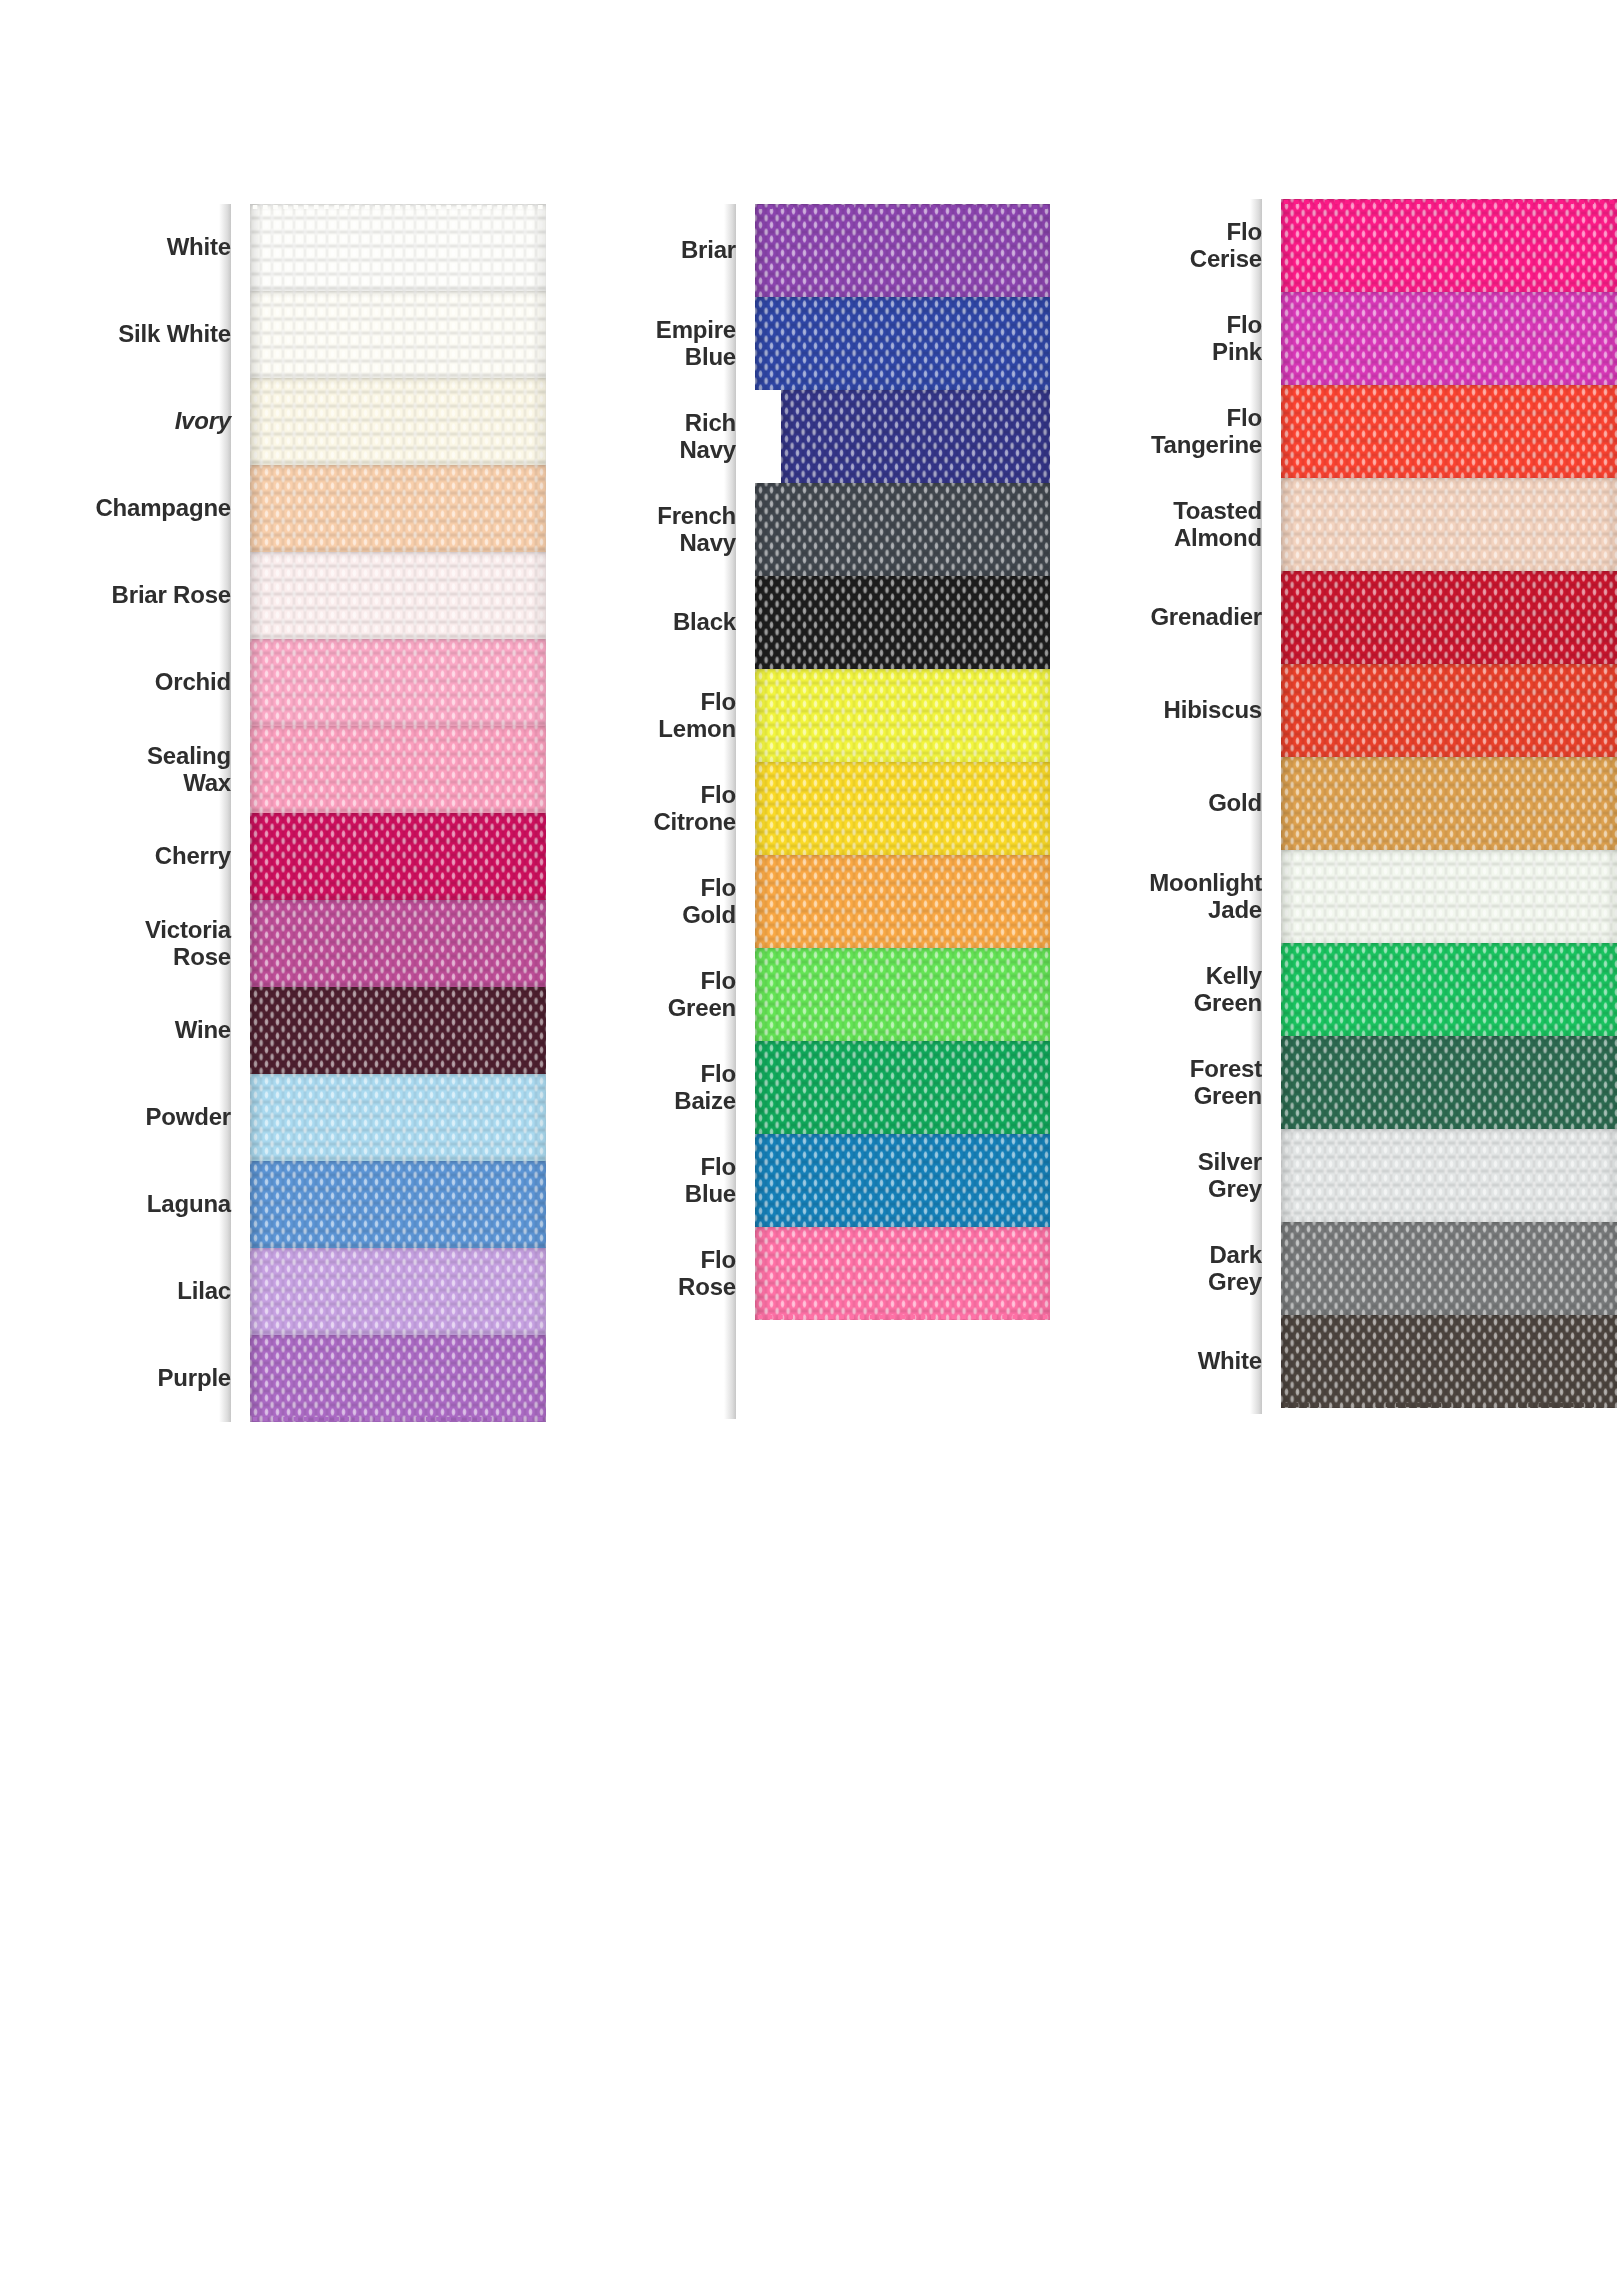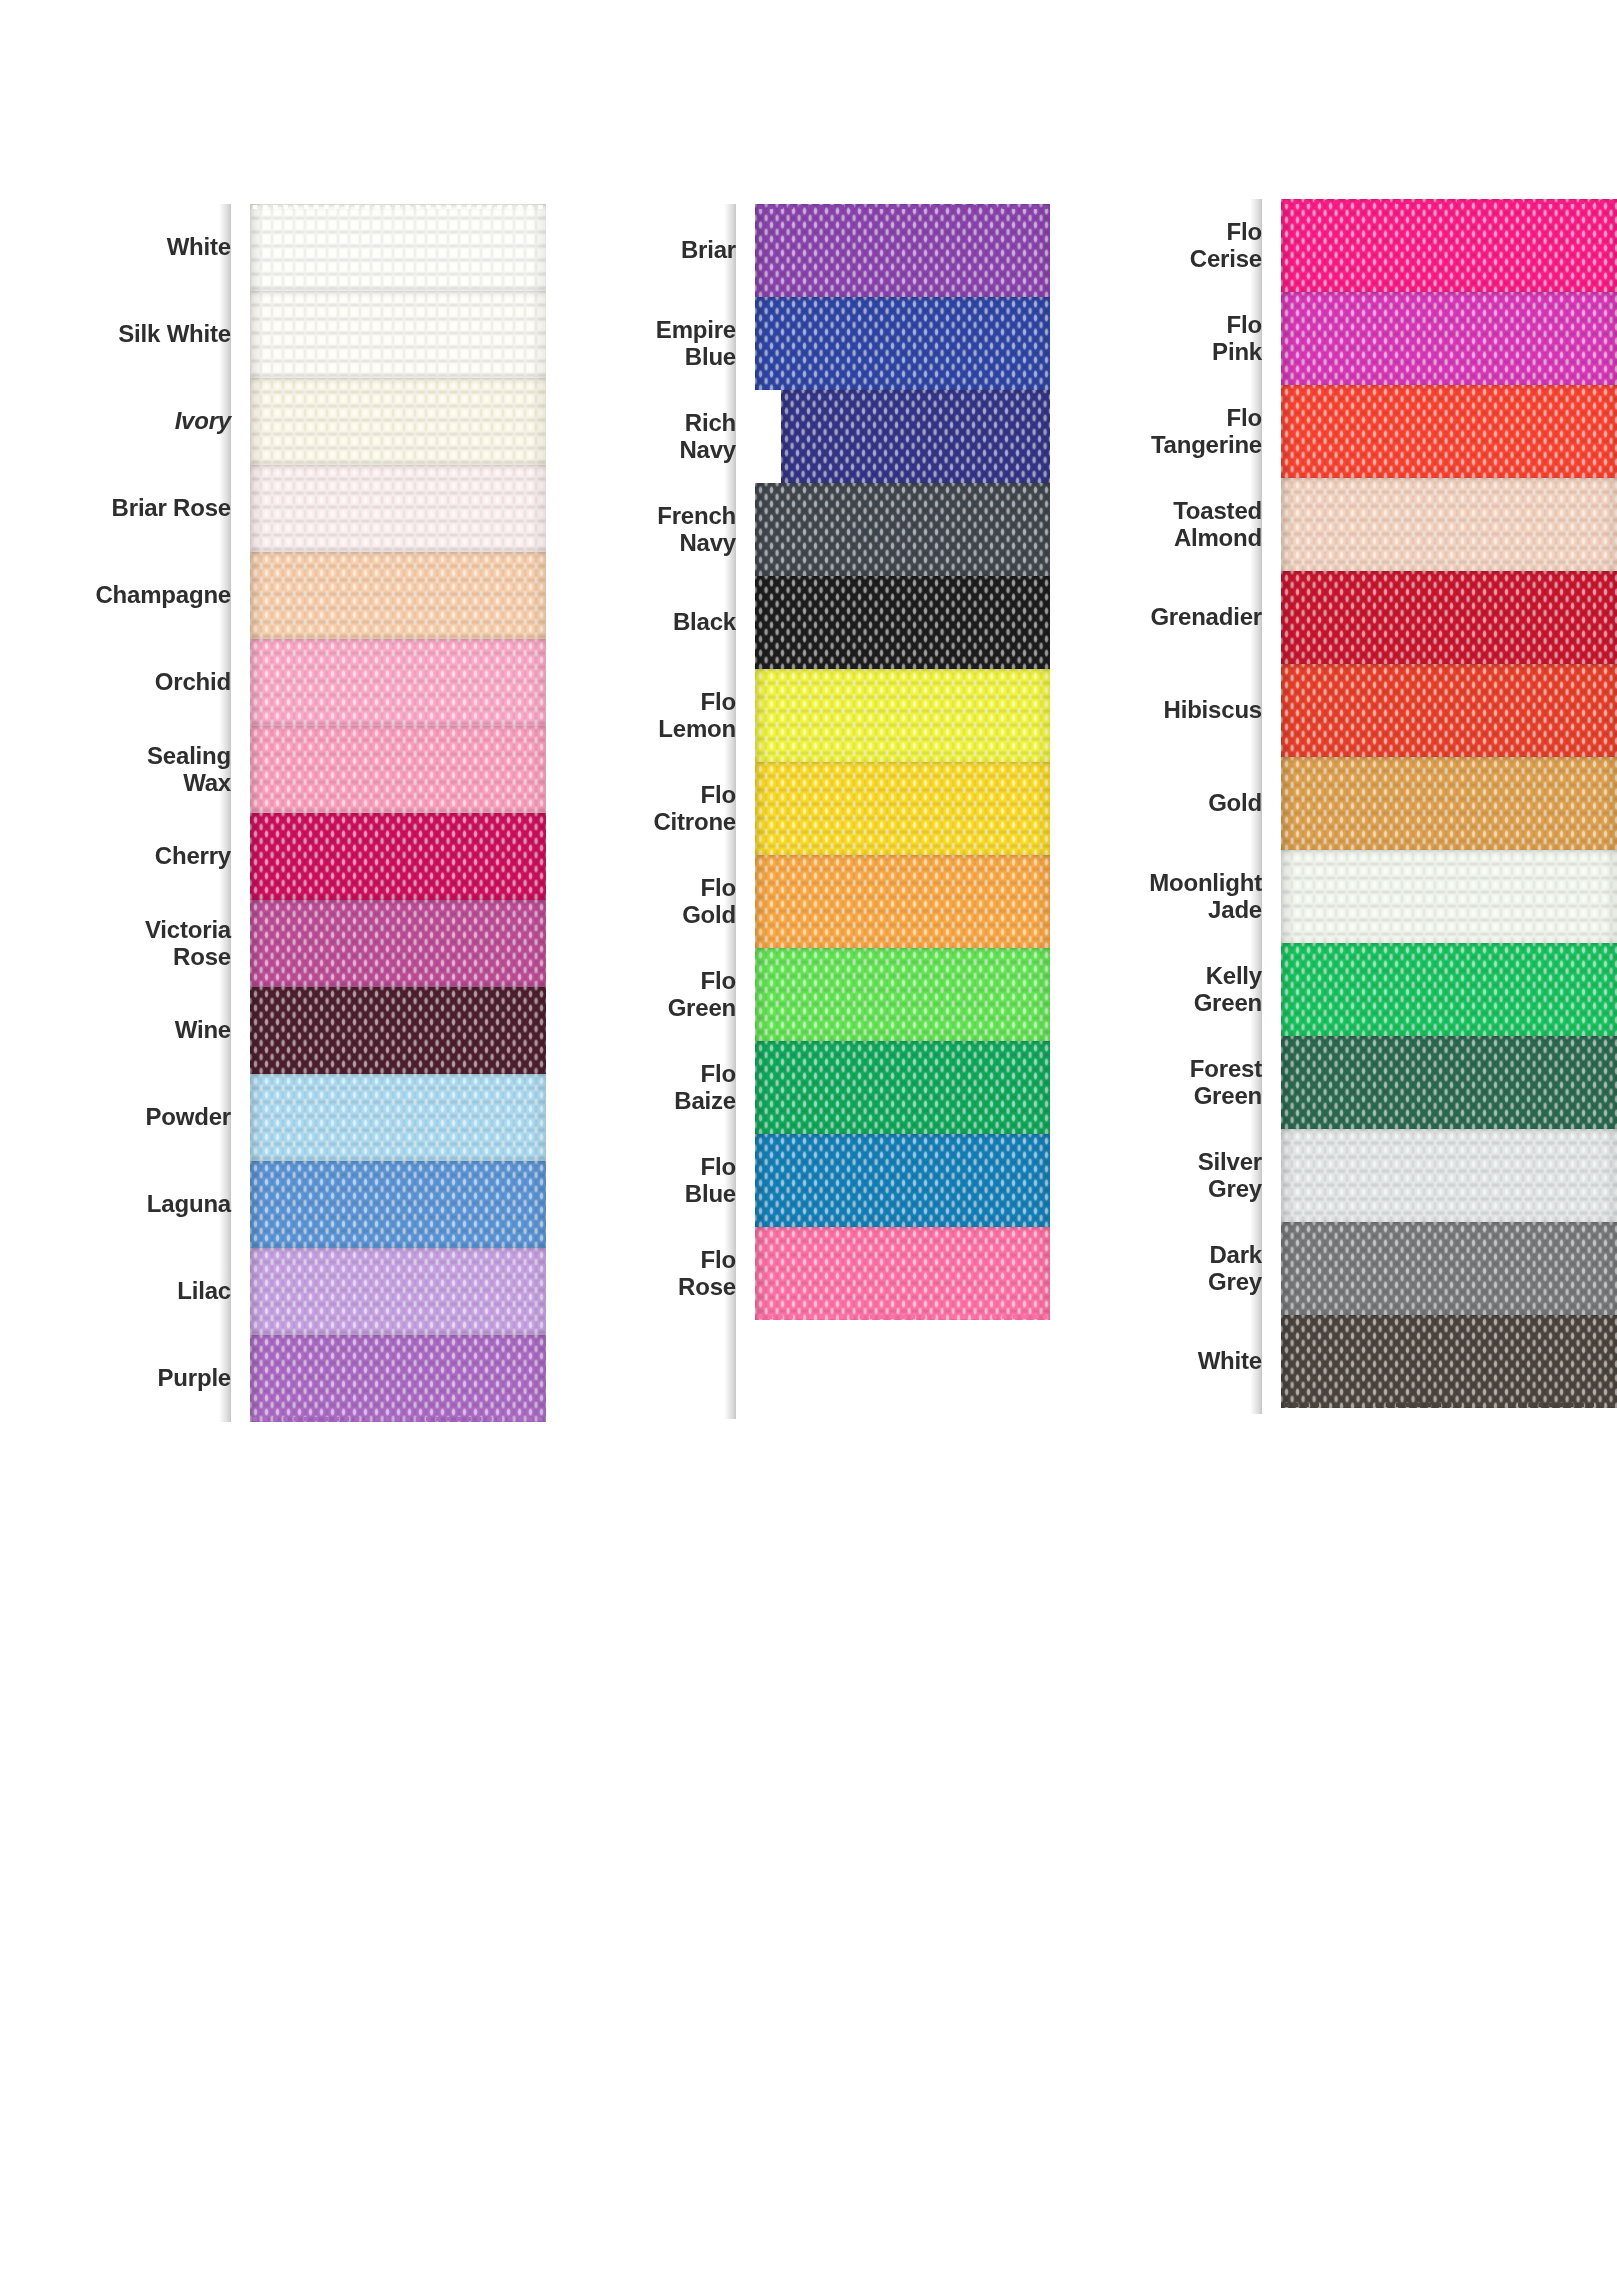--- a/index.html
+++ b/index.html
@@ -164,30 +164,30 @@
           </div>
         </div>
         <div class="swatch-row" style="height: 87px; font-style: italic;">
           <div class="label">Ivory</div>
           <div class="swatch">
             <div class="fabric" style="--c: #fbf7e6;"></div>
             <div class="shade"></div>
           </div>
         </div>
         <div class="swatch-row" style="height: 87px;">
+          <div class="label">Champagne</div>
+          <div class="swatch">
+            <div class="fabric" style="--c: #f8cfac;"></div>
+            <div class="shade"></div>
+          </div>
+        </div>
+        <div class="swatch-row" style="height: 87px;">
           <div class="label">Briar Rose</div>
           <div class="swatch">
             <div class="fabric" style="--c: #fbeeee;"></div>
-            <div class="shade"></div>
-          </div>
-        </div>
-        <div class="swatch-row" style="height: 87px;">
-          <div class="label">Champagne</div>
-          <div class="swatch">
-            <div class="fabric" style="--c: #f8cfac;"></div>
             <div class="shade"></div>
           </div>
         </div>
         <div class="swatch-row" style="height: 87px;">
           <div class="label">Orchid</div>
           <div class="swatch">
             <div class="fabric" style="--c: #fba9c6;"></div>
             <div class="shade"></div>
           </div>
         </div>

